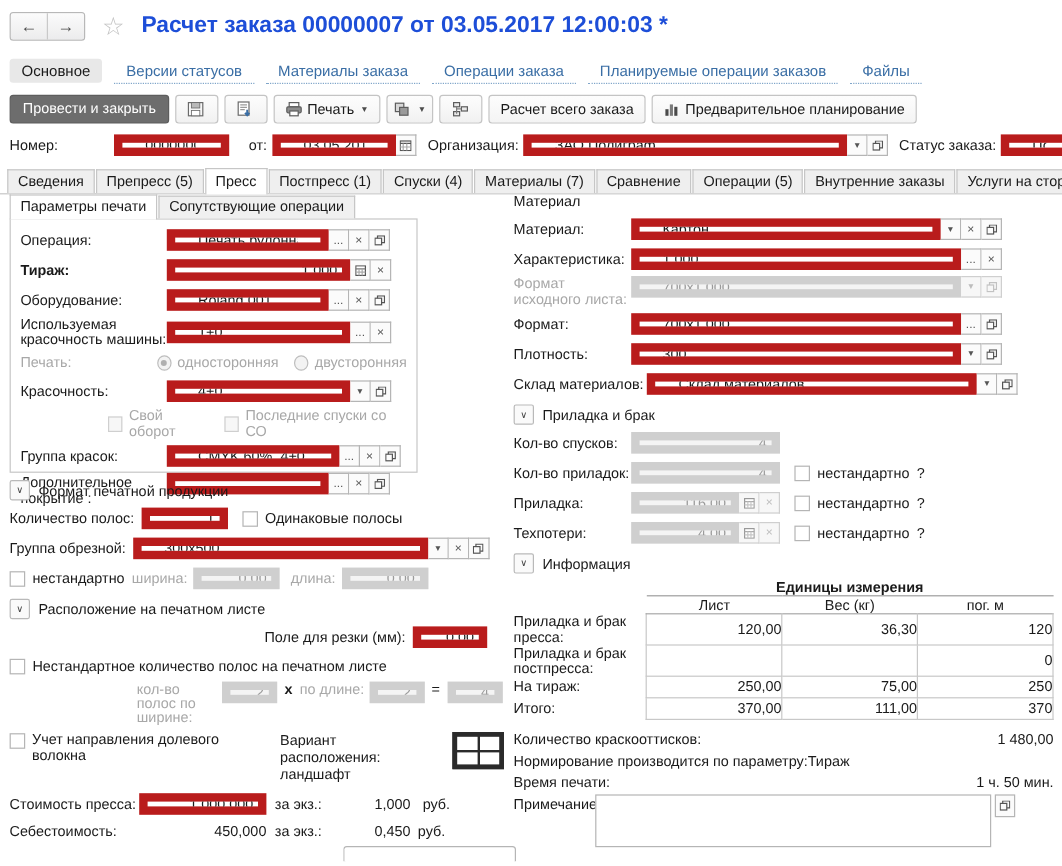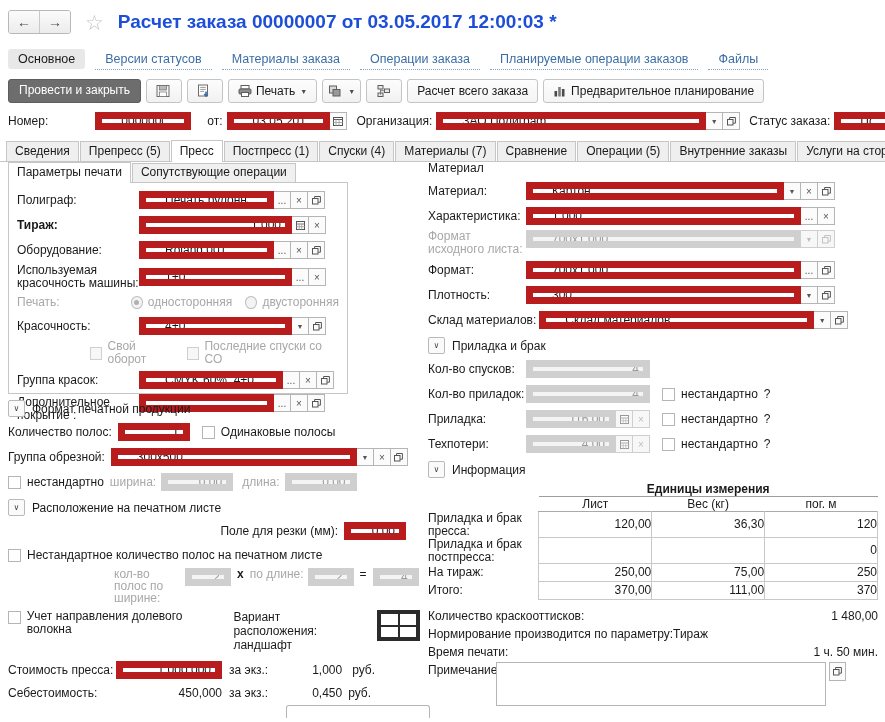--- a/index.html
+++ b/index.html
@@ -238,21 +238,21 @@
     <div class="leftcol">
 
       <div class="innertabs">
         <div class="itab sel">Параметры печати</div>
         <div class="itab">Сопутствующие операции</div>
       </div>
 
       <div class="groupbox" style="width:340px;height:212px;box-sizing:border-box;">
 
         <div class="frow">
-          <span class="fl" style="width:122px;">Полиграф:</span>
+          <span class="fl" style="width:122px;">Операция:</span>
           <span class="fieldwrap">
             <input class="inp" style="width: 135px;" value="Печать рулонная">
             <span class="sbtn">...</span>
             <span class="sbtn">×</span>
             <span class="sbtn">
                 <svg width="9" height="9" viewBox="0 0 9 9">
                   <rect x="0.5" y="2.5" width="5.5" height="5.5" fill="none" stroke="#555"></rect>
                   <polyline points="2.6,2.5 2.6,0.5 8.4,0.5 8.4,6.2 6.2,6.2" fill="none" stroke="#555"></polyline>
                 </svg>
               </span>

